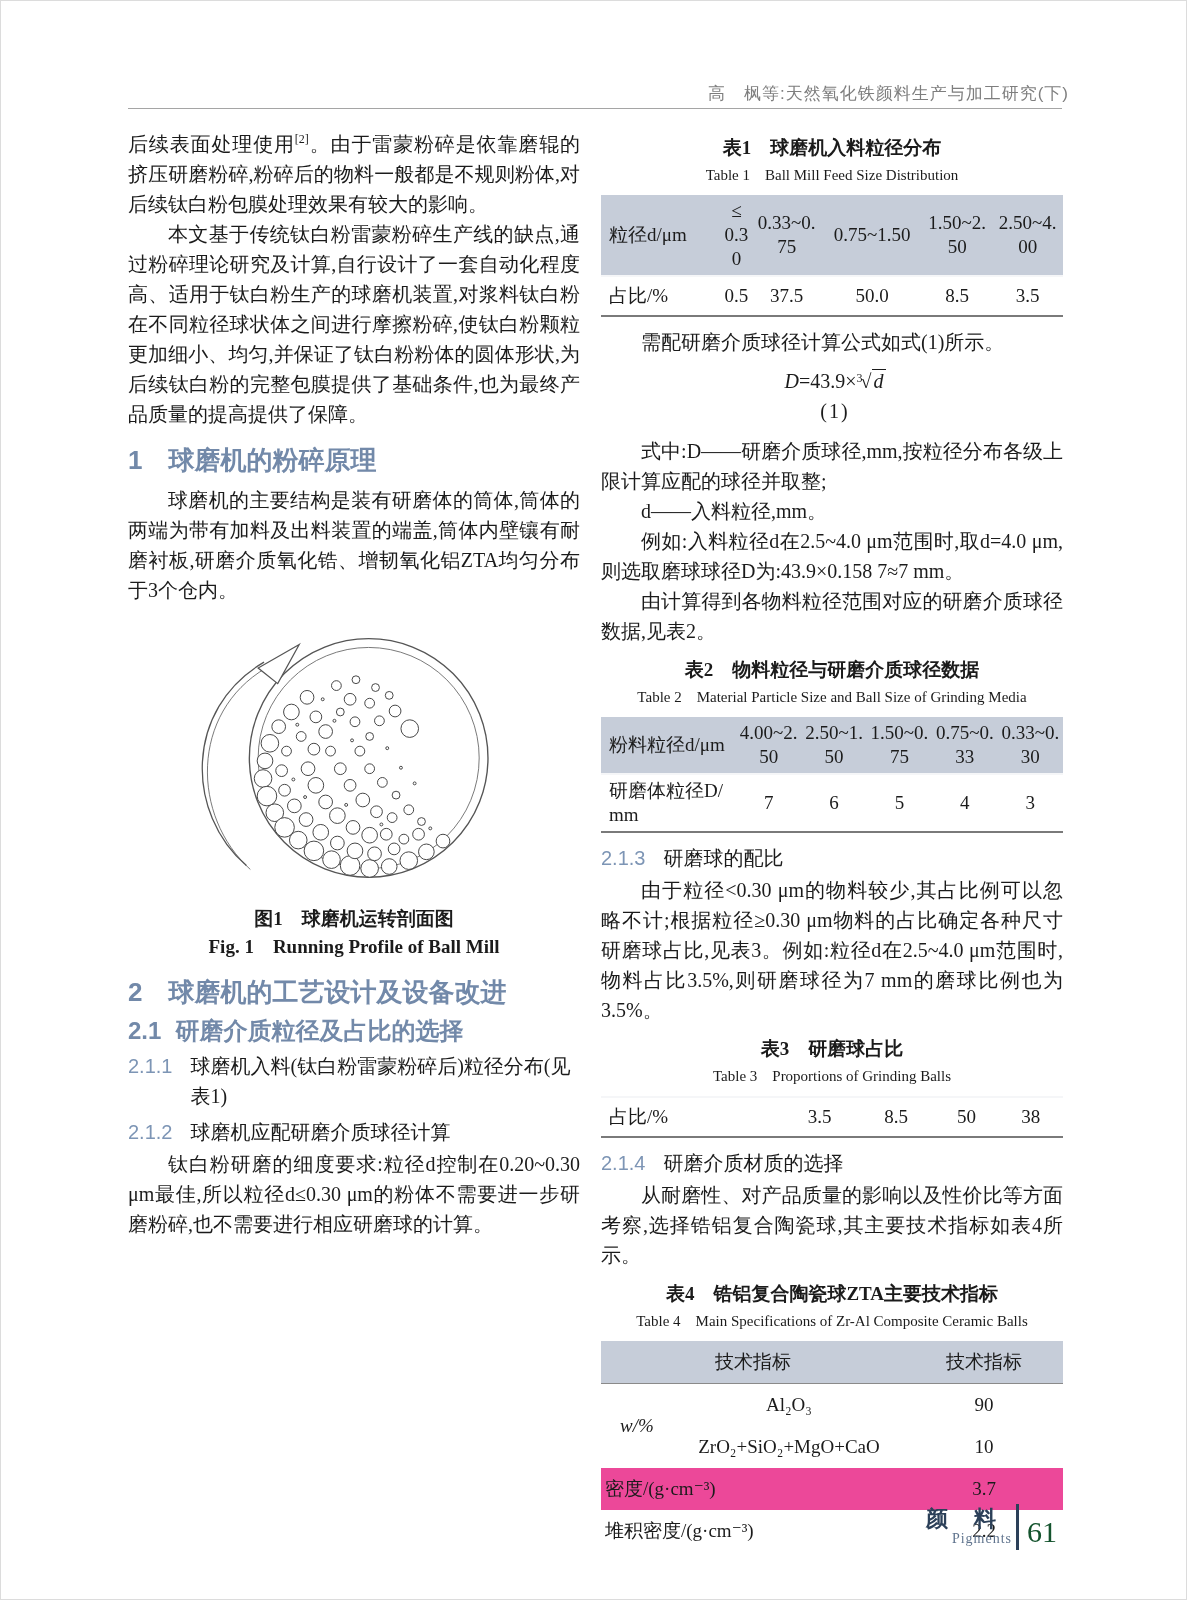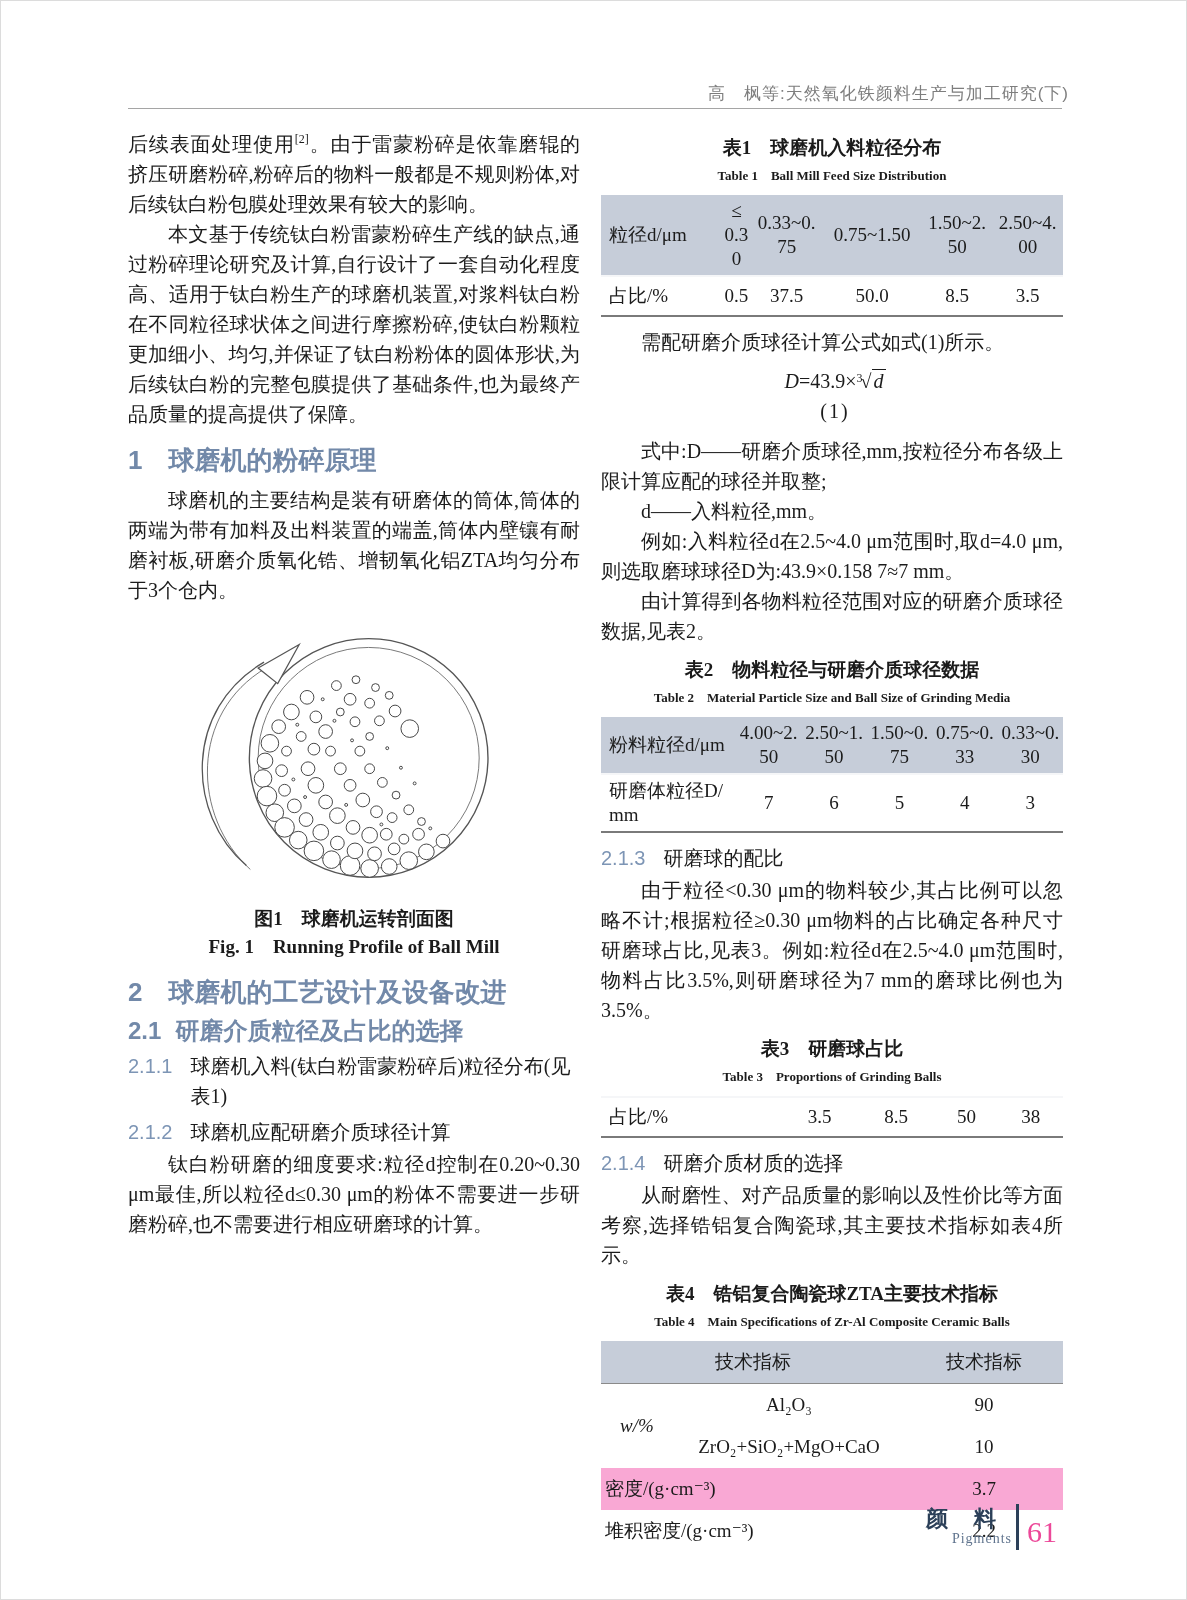--- a/index.html
+++ b/index.html
@@ -28,46 +28,46 @@
   .h3{display:flex;align-items:flex-start;margin:6px 0 2px 0;text-align:left;}
   .h3 .num{font-family:"Liberation Sans","DejaVu Sans",sans-serif;color:#7d95b5;
       margin-right:18px;white-space:nowrap;}
   .h3 .t{flex:1;}
   
   .fig-wrap{margin:18px 0 0 0;text-align:center;}
   .fig-caption{font-weight:bold;font-size:19px;line-height:28px;text-align:center;margin-top:8px;}
   .fig-caption-en{font-weight:bold;font-size:19px;line-height:28px;text-align:center;}
   
   .tbl-title{font-weight:bold;font-size:19px;line-height:28px;text-align:center;margin-top:10px;}
-  .tbl-title-en{font-weight:bold;font-size:13px;line-height:27px;text-align:center;margin-bottom:6px;}
+  .tbl-title-en{font-weight:normal;font-size:15px;line-height:27px;text-align:center;margin-bottom:6px;}
   table{width:100%;border-collapse:collapse;font-size:19px;margin-bottom:10px;}
   td{padding:4px 3px;text-align:center;vertical-align:middle;}
   .thbg td{background:#c6cdd9;}
   .lbl{text-align:left;padding-left:8px;}
   .rangecell{word-break:break-all;line-height:24px;}
   .data-row td{border-bottom:2px solid #7a7a7a;}
   .t-sep td{border-top:2px solid #f5f6f8;}
   
   .t4 td{padding:6px 4px;}
   .t4 .hd td{background:#c6cdd9;border-bottom:1.5px solid #8a8a8a;}
-  .t4 .blue td{background:#f9a8d4;}
+  .t4 .blue td{background:#ec4899;}
   .t4 .val{width:150px;}
   
   .formula{display:flex;justify-content:space-between;align-items:center;margin:6px 0 10px 6px;flex-direction:column;}
   .formula .f-tag{letter-spacing:2px;}
   .root sup{font-size:12px;vertical-align:6px;margin-right:-2px;}
   .radicand{border-top:1px solid #1b1b1b;padding:0 2px;}
   
   .footer{position:absolute;right:130px;bottom:50px;display:flex;align-items:center;}
   .f-cn{font-family:"Liberation Sans","DejaVu Sans",sans-serif;font-weight:bold;
         font-size:22px;color:#2c4059;letter-spacing:10px;line-height:24px;text-align:center;}
   .f-en{font-size:14px;color:#60748e;letter-spacing:1px;text-align:right;line-height:16px;
         margin-right:-6px;}
   .f-bar{width:3px;height:46px;background:#2c4059;margin:0 8px 0 10px;}
-  .f-num{font-size:30px;color:#ec4899;margin-top:10px;}
+  .f-num{font-size:30px;color:#14532d;margin-top:10px;}
 </style>
 </head>
 <body>
 
 <div class="page">
 
   <div class="running-title">高　枫等:天然氧化铁颜料生产与加工研究(下)</div>
   <div class="header-rule"></div>
 
   <div class="col col-left">

